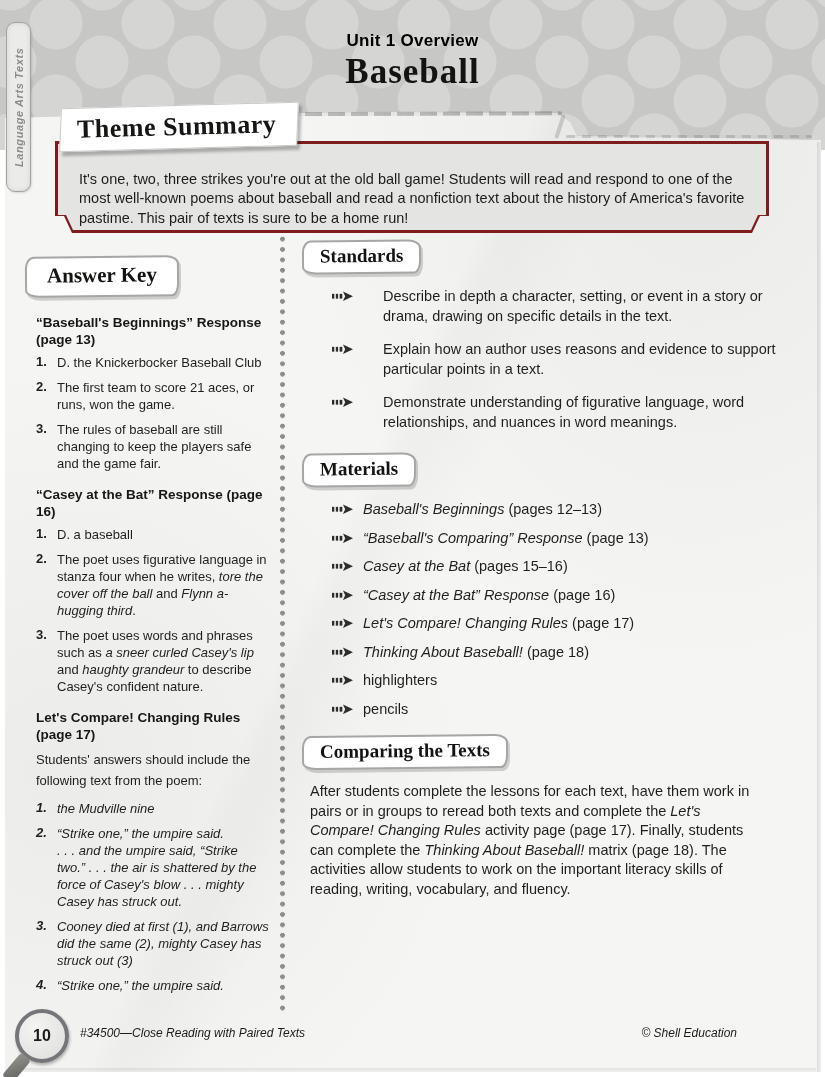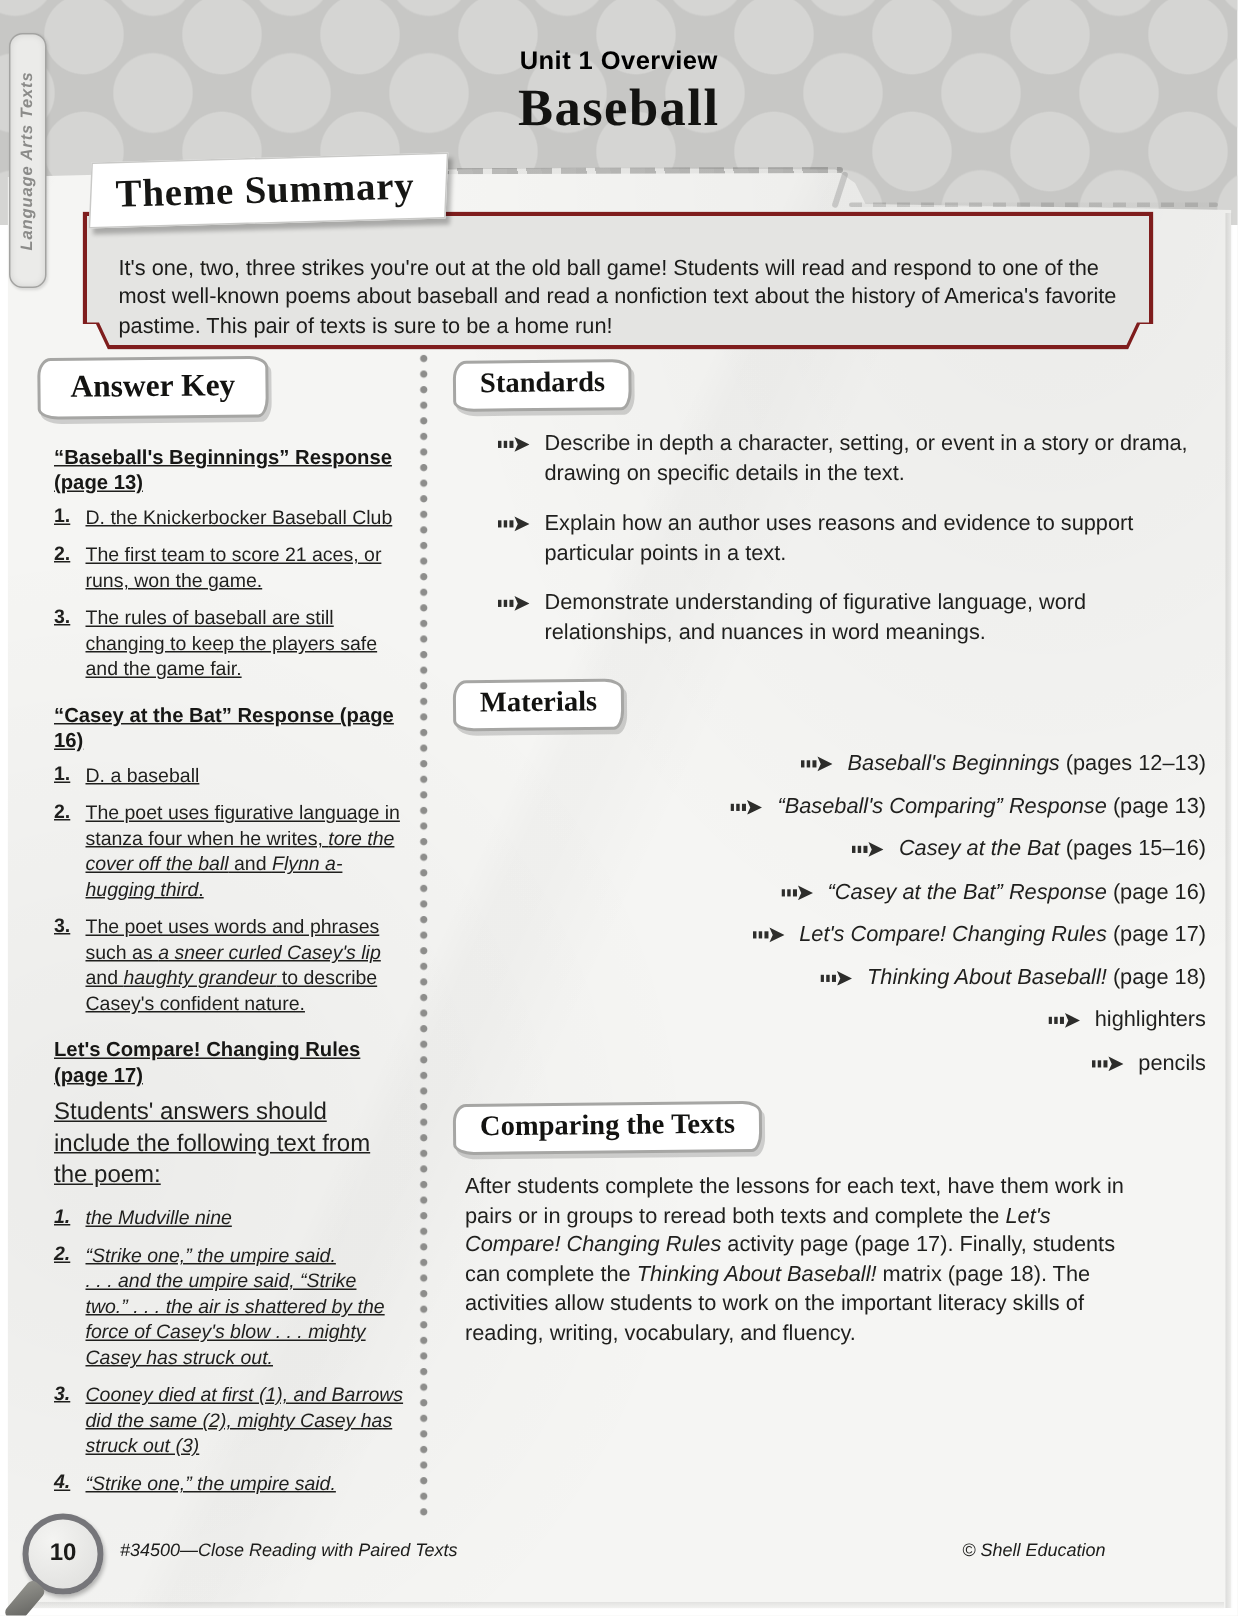--- a/index.html
+++ b/index.html
@@ -97,41 +97,41 @@
   .badge.big{font-size:21px;padding:5px 20px 7px;}
 
   
   .divider{
     position:absolute;left:279px;top:234px;width:7px;height:778px;z-index:2;
     background-image:radial-gradient(circle at 3.5px 5px, #8d8d8b 2.1px, rgba(141,141,139,0) 2.7px);
     background-size:7px 10.4px;
   }
 
   
-  .left-col{position:absolute;left:36px;top:238px;width:238px;z-index:2;text-decoration:underline;}
+  .left-col{position:absolute;left:36px;top:256px;width:238px;z-index:2;}
   .left-col .badge{margin-left:-11px;}
   .group-title{font-weight:bold;font-size:13.5px;line-height:17px;margin:14px 0 6px;width:228px;color:#171715;}
   .group-title.first{margin-top:17px;}
   .ak-list{list-style:none;margin:0;padding:0;}
   .ak-item{display:flex;margin-bottom:8px;}
   .ak-num{font-weight:bold;font-size:13px;width:21px;flex:none;}
   .ak-txt{font-size:13px;line-height:17px;width:212px;white-space:pre-line;}
   .italic-num .ak-num{font-style:italic;}
-  .ak-intro{font-size:16px;line-height:21px;margin:2px 0 9px;width:225px;}
+  .ak-intro{font-size:13px;line-height:21px;margin:2px 0 9px;width:225px;}
 
   
   .right-col{position:absolute;left:302px;top:240px;width:502px;z-index:2;}
   .list{list-style:none;margin:13px 0 0 30px;padding:0;}
   .b-item{display:flex;gap:10px;}
   .std .b-item{margin-bottom:14px;}
-  .mat .b-item{margin-bottom:9px;justify-content:flex-end;}
+  .mat .b-item{margin-bottom:9px;}
   .arrow{flex:none;margin-top:4px;color:#2d2d2b;}
   .arrow svg{display:block;fill:#2d2d2b;}
   .b-txt{font-size:14.5px;line-height:19.5px;}
-  .std .b-txt{width:432px;}
+  .std .b-txt{width:432px;margin-left:20px;}
   .sec{margin-top:7px;}
   .cmp-text{margin:13px 0 0 8px;font-size:14.5px;line-height:19.5px;width:455px;}
 
   
   .magnifier{
     position:absolute;left:15px;top:1009px;width:46px;height:46px;z-index:3;
     border-radius:50%;border:4px solid #76767a;
     background:radial-gradient(circle at 35% 30%, #f4f4f2, #dddddb);
     box-shadow:1px 2px 3px rgba(0,0,0,.28);
     display:flex;align-items:center;justify-content:center;

